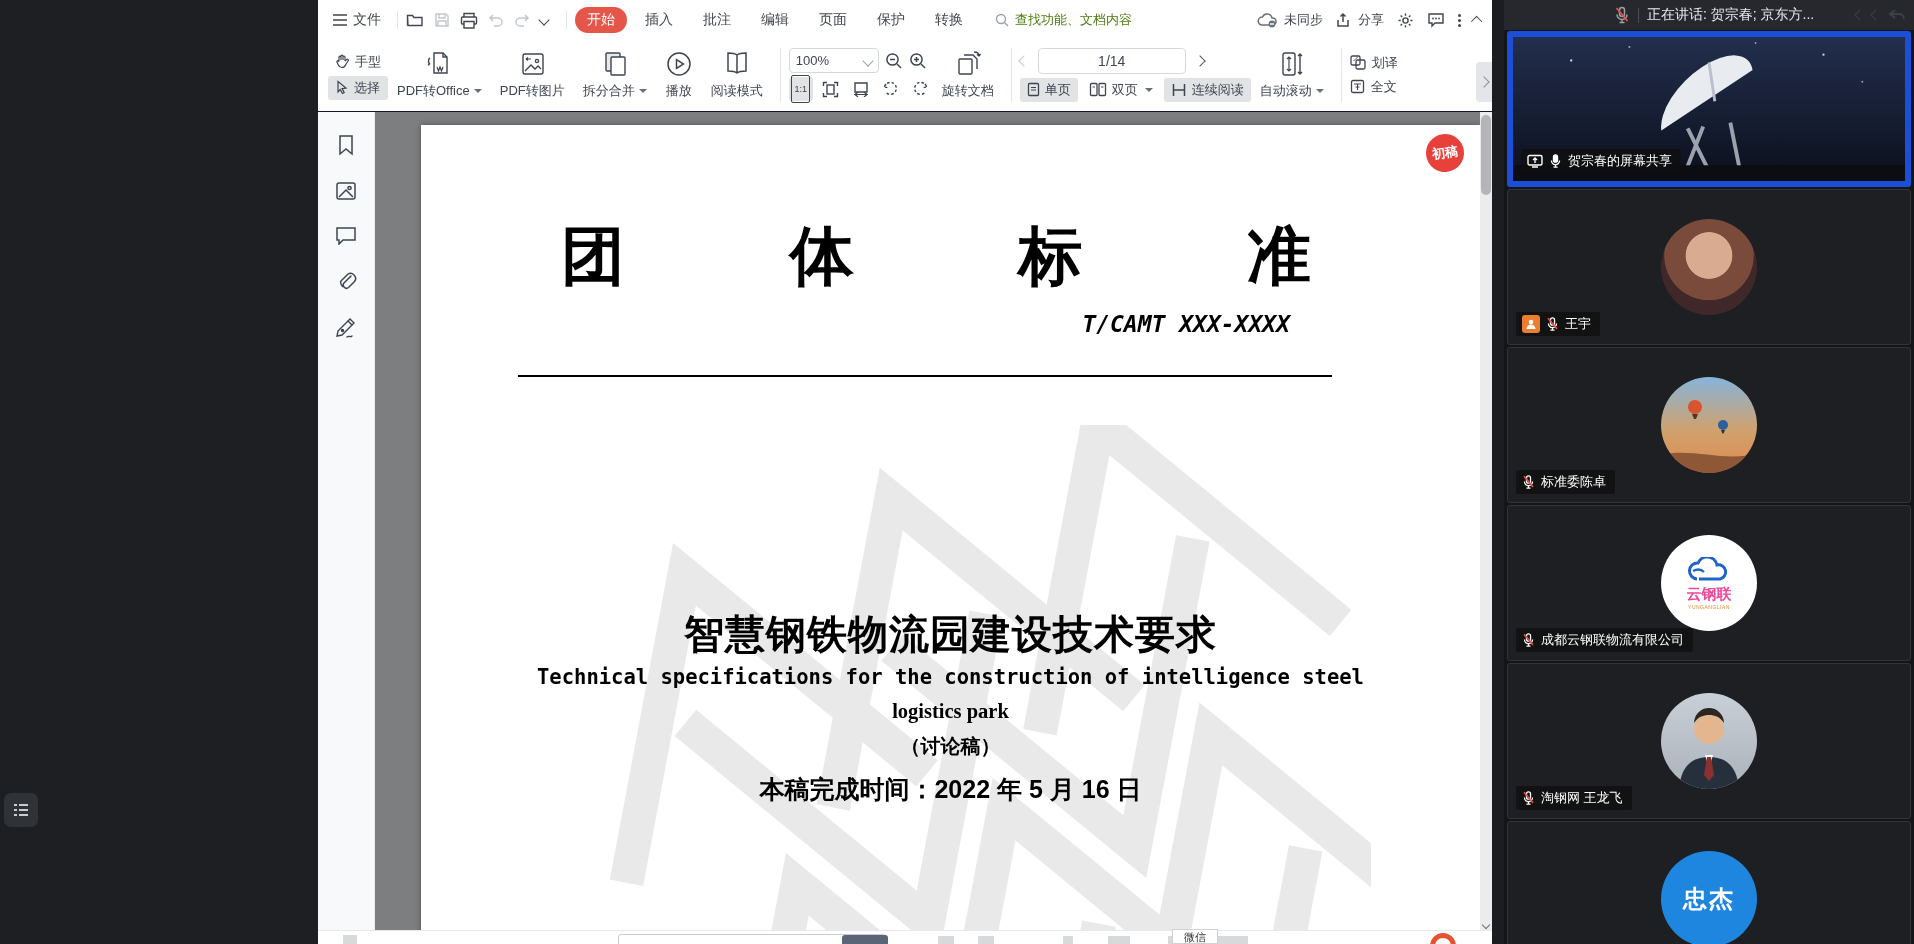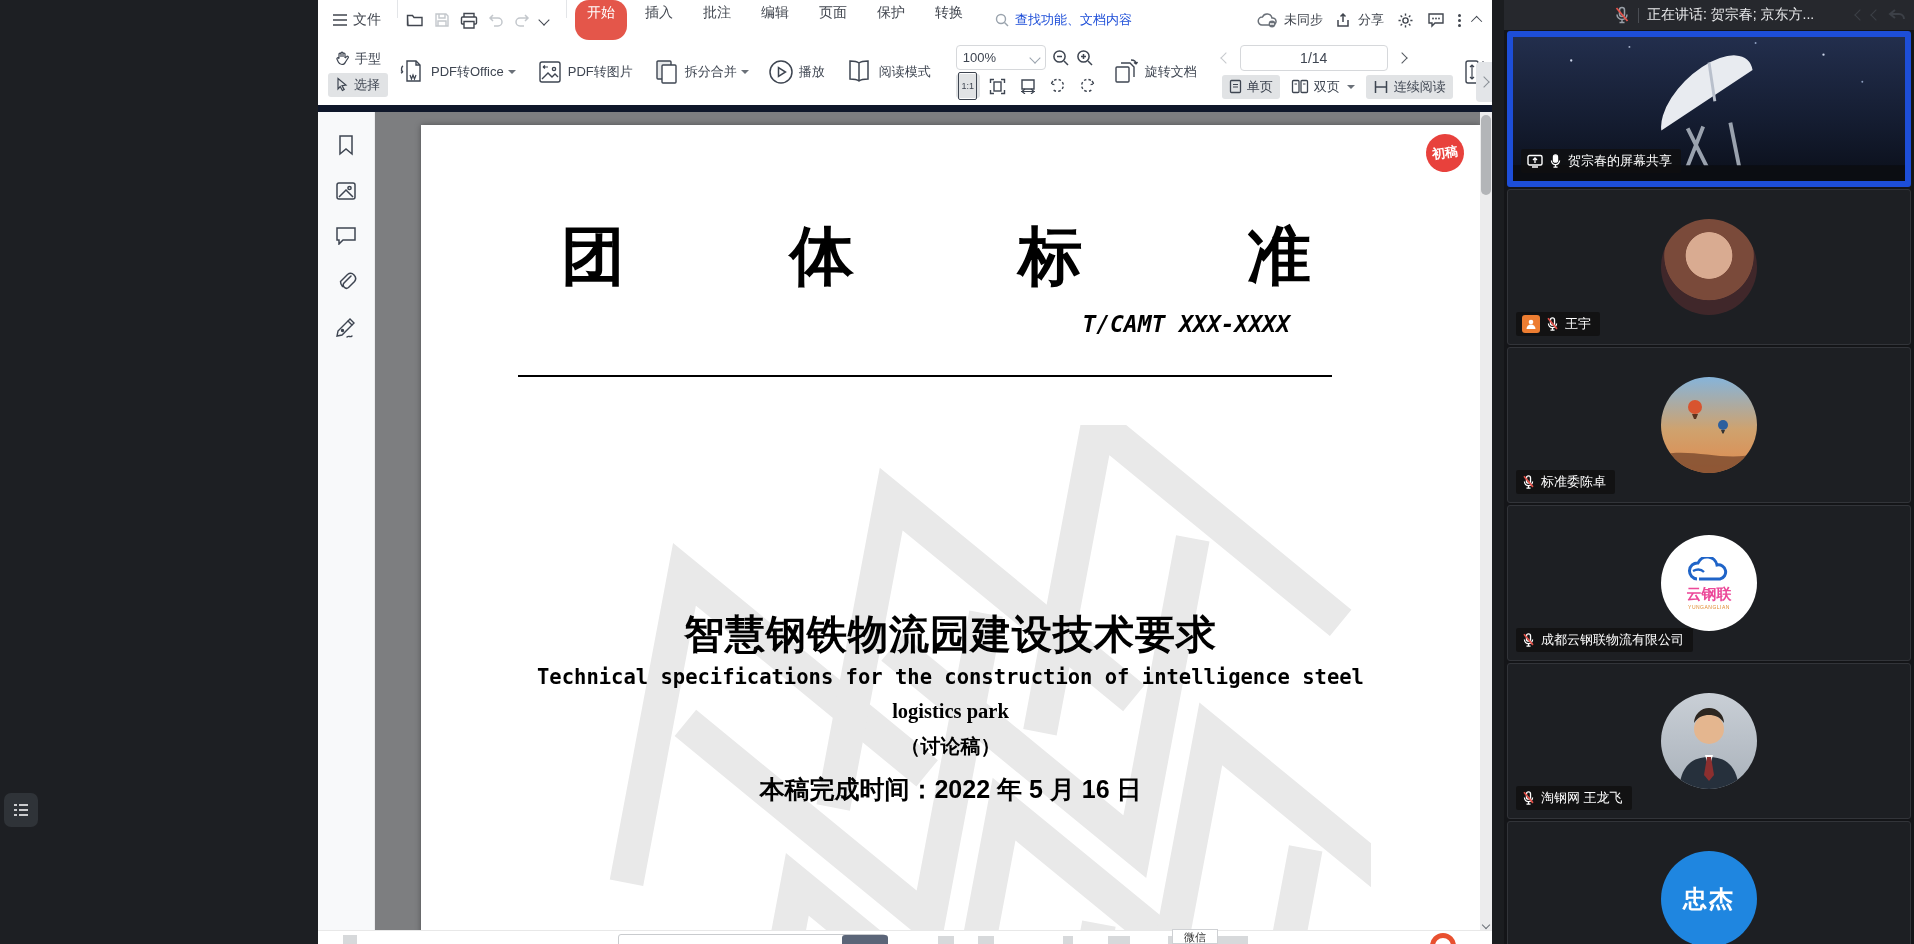--- a/index.html
+++ b/index.html
@@ -10,45 +10,45 @@
 
   
   #os-strip { left:0; top:0; width:318px; height:944px; background:#1d1f23; }
   #outline-fab { left:4px; top:793px; width:34px; height:34px; background:#2f3338;
     border-radius:7px; display:flex; align-items:center; justify-content:center; }
 
   
   #pdf-app { left:318px; top:0; width:1174px; height:944px; background:#fff; overflow:hidden; }
 
   
-  #menubar { display:flex; height:40px; padding:0 10px 0 14px;
+  #menubar { display:flex; align-items:center; height:40px; padding:0 10px 0 14px;
     background:#fff; color:#41464f; font-size:14px; }
   #menubar .mi { display:flex; align-items:center; gap:5px; margin-right:8px; cursor:pointer; }
   .vsep { width:1px; height:18px; background:#e3e5e8; margin:0 8px; }
   .qa-icons { display:flex; align-items:center; gap:10px; margin-right:10px; }
   .tab { padding:4px 12px; border-radius:14px; margin-right:6px; cursor:pointer; white-space:nowrap; }
   .tab.active { background:#e4564a; color:#fff; }
-  #search-box { display:flex; align-items:center; gap:6px; color:#1d4ed8; font-size:13px;
+  #search-box { display:flex; align-items:center; gap:6px; color:#4d7c0f; font-size:13px;
     margin-left:14px; width:190px; }
   #menu-right { margin-left:auto; display:flex; align-items:center; gap:13px; color:#41464f; }
   #menu-right .lbl { font-size:13px; margin-left:-8px; }
   .dots-v { display:flex; flex-direction:column; gap:2px; }
   .dots-v i { width:3px; height:3px; border-radius:50%; background:#41464f; }
   .chev { width:8px; height:8px; border-left:1.6px solid #41464f; border-top:1.6px solid #41464f; }
   .chev.up { transform:rotate(45deg) translateY(2px); }
   .chev.down { transform:rotate(225deg); }
   .chev.right { transform:rotate(135deg); }
   .chev.left { transform:rotate(-45deg); }
 
   
   #toolbar { display:flex; align-items:stretch; height:72px; padding:2px 4px 4px 10px;
-    border-bottom:7px solid #0f172a; background:#fff; color:#3e4551; overflow:hidden; white-space:nowrap; }
+    border-bottom:1px solid #0f172a; background:#fff; color:#3e4551; overflow:hidden; white-space:nowrap; }
   .tcol { display:flex; flex-direction:column; justify-content:center; gap:4px; }
   .trow { display:flex; align-items:center; gap:6px; }
-  .tall-btn { display:flex; flex-direction:row; align-items:center; justify-content:center;
+  .tall-btn { display:flex; flex-direction:column; align-items:center; justify-content:center;
     gap:4px; padding:2px 9px; font-size:13px; cursor:pointer; }
   .small-btn { display:flex; align-items:center; gap:5px; font-size:13px; padding:3px 7px;
     border-radius:3px; cursor:pointer; }
   .small-btn.sel { background:#e1e3e5; }
   .caret { width:0; height:0; border-left:4px solid transparent; border-right:4px solid transparent;
     border-top:4px solid #6a7078; margin-left:2px; }
   .sbox { border:1px solid #d6d8db; border-radius:4px; background:#fff; display:flex;
     align-items:center; font-size:13px; }
   #zoom-select { width:90px; height:25px; padding:0 6px; justify-content:space-between; }
   #page-box { width:148px; height:26px; justify-content:center; font-size:14px; }

